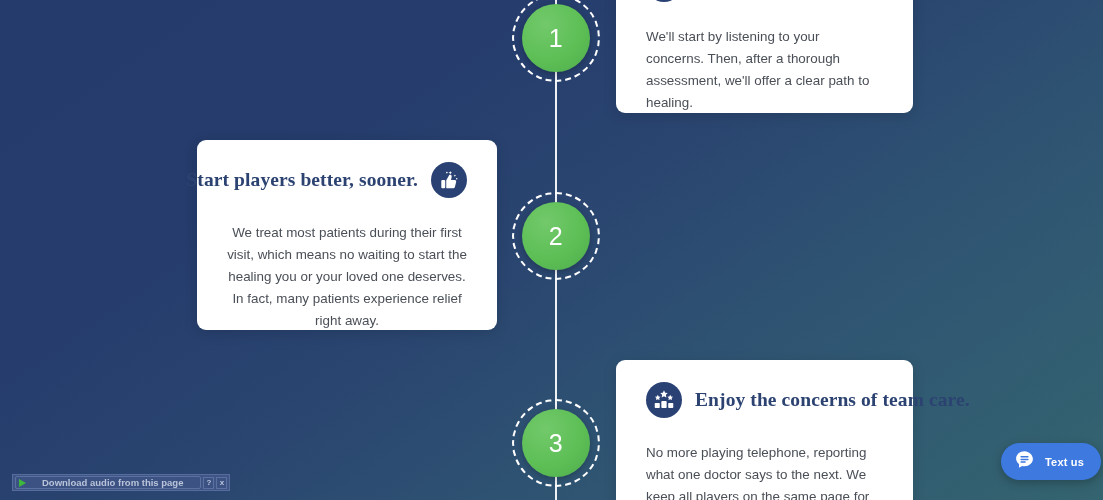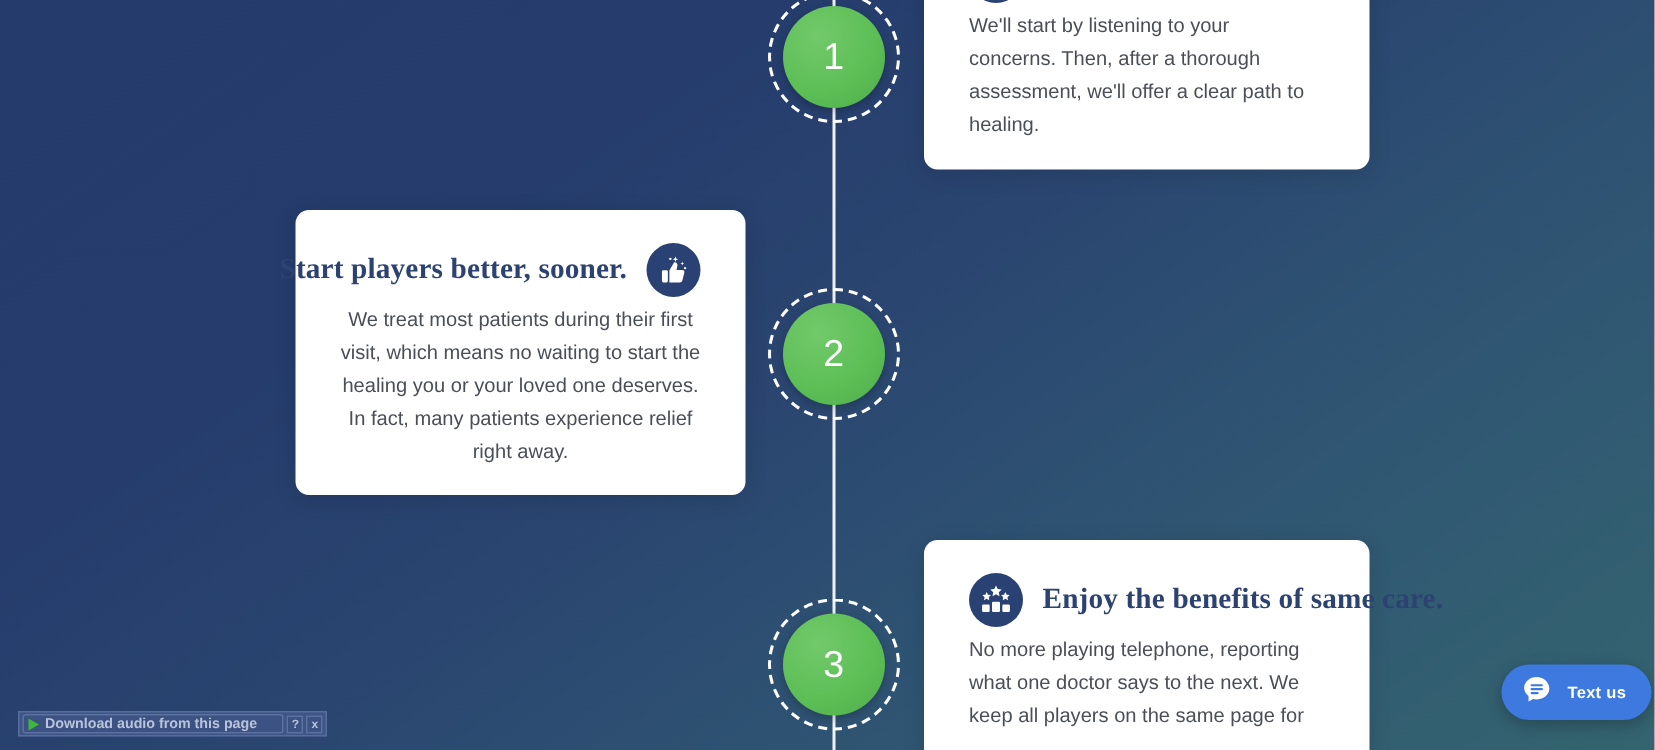--- a/index.html
+++ b/index.html
@@ -137,21 +137,21 @@
     color: #2c4372;
     font-family: "Liberation Serif", serif;
     font-size: 19.5px;
     font-weight: 700;
     line-height: 1.15;
     letter-spacing: .1px;
     white-space: nowrap;
   }
 
   .card-body {
-    margin-top: 4px;
+    margin-top: 24px;
     color: #4a4f57;
     font-family: "Liberation Sans", sans-serif;
     font-size: 13.4px;
     line-height: 22px;
   }
   .align-right { text-align: center; }
   .align-left  { text-align: left; }
 
   
   .textus {
@@ -185,21 +185,21 @@
     display: flex;
     align-items: center;
     gap: 2px;
     background: #3f5585;
     border: 1px solid #566c9c;
     padding: 0 2px;
   }
   .audiobar-btn {
     display: flex;
     align-items: center;
-    gap: 4px;
+    gap: 16px;
     height: 13px;
     padding: 0 17px 0 3px;
     background: #3c5283;
     border: 1px solid #5b719f;
     border-radius: 2px;
   }
   .audiobar-play {
     width: 0; height: 0;
     border-left: 7px solid #3db83d;
     border-top: 4px solid transparent;
@@ -285,21 +285,21 @@
     <span class="card-icon">
       <svg width="22" height="22" viewBox="0 0 24 24" aria-hidden="true">
         <path d="M12 1.4l1.25 2.6 2.85.4-2.05 2 .5 2.85L12 7.9 9.45 9.25l.5-2.85-2.05-2 2.85-.4z" fill="#ffffff"></path>
         <path d="M5.2 6.2l.95 1.95 2.15.3-1.55 1.5.37 2.15L5.2 11.1 3.28 12.1l.37-2.15-1.55-1.5 2.15-.3z" fill="#ffffff"></path>
         <path d="M18.8 6.2l.95 1.95 2.15.3-1.55 1.5.37 2.15-1.92-1-1.92 1 .37-2.15-1.55-1.5 2.15-.3z" fill="#ffffff"></path>
         <rect x="9.1" y="13.2" width="5.8" height="7.6" rx="0.9" fill="#ffffff"></rect>
         <rect x="1.9" y="15.2" width="5.5" height="5.6" rx="0.9" fill="#ffffff"></rect>
         <rect x="16.6" y="15.2" width="5.5" height="5.6" rx="0.9" fill="#ffffff"></rect>
       </svg>
     </span>
-    <span class="card-title">Enjoy the benefits of same care.</span>
+    <span class="card-title">Enjoy the concerns of team care.</span>
   </div>
   <p class="card-body align-left">No more playing telephone, reporting what one doctor says to the next. We keep all players on the same page for</p>
 </div>
 
 <div class="textus">
   <span>
     <svg width="21" height="21" viewBox="0 0 24 24" aria-hidden="true">
       <path d="M12 2.6c-5.3 0-9.6 3.7-9.6 8.3 0 2.5 1.3 4.75 3.35 6.3V21.4l3.5-1.95c.88.2 1.8.3 2.75.3 5.3 0 9.6-3.7 9.6-8.25S17.3 2.6 12 2.6z" fill="#ffffff"></path>
       <rect x="7.3" y="8.1" width="9.4" height="1.65" rx="0.8" fill="#3d79df"></rect>
       <rect x="7.3" y="11.1" width="9.4" height="1.65" rx="0.8" fill="#3d79df"></rect>

